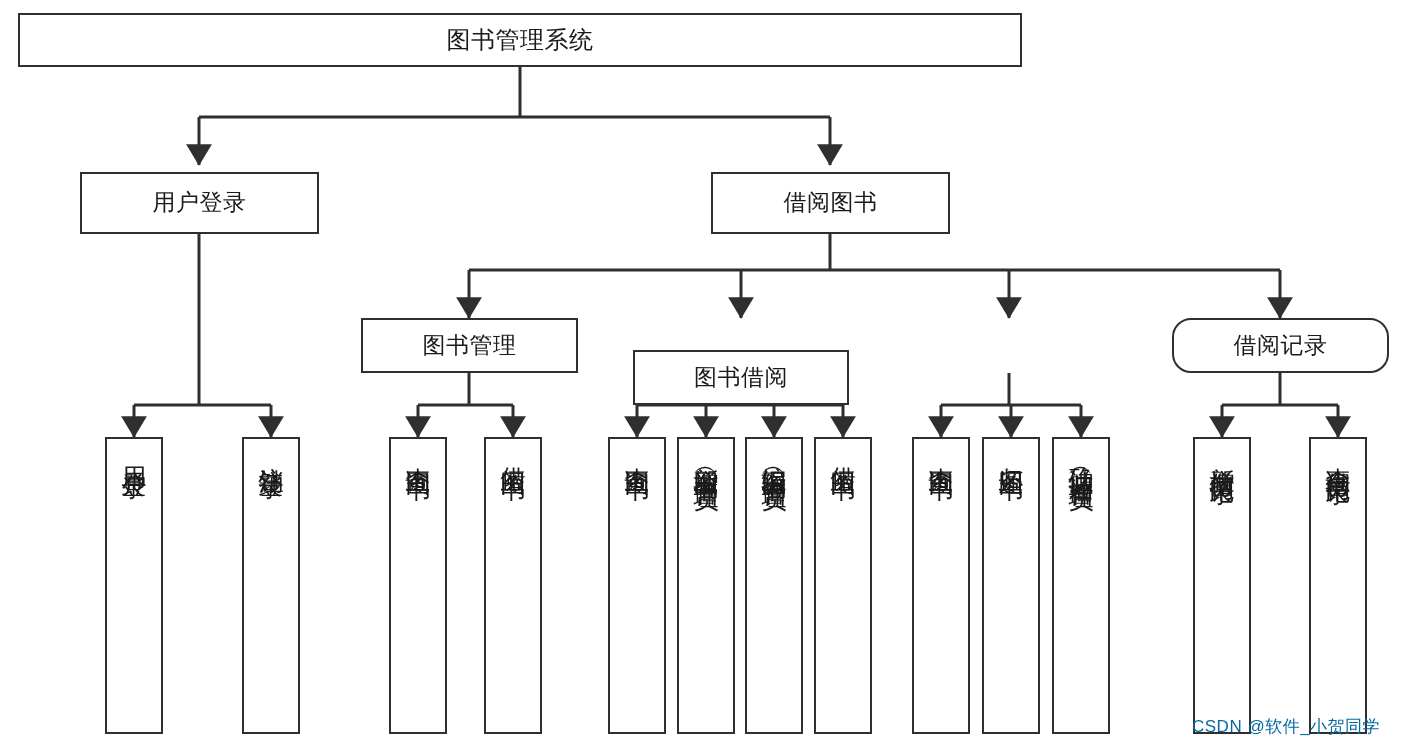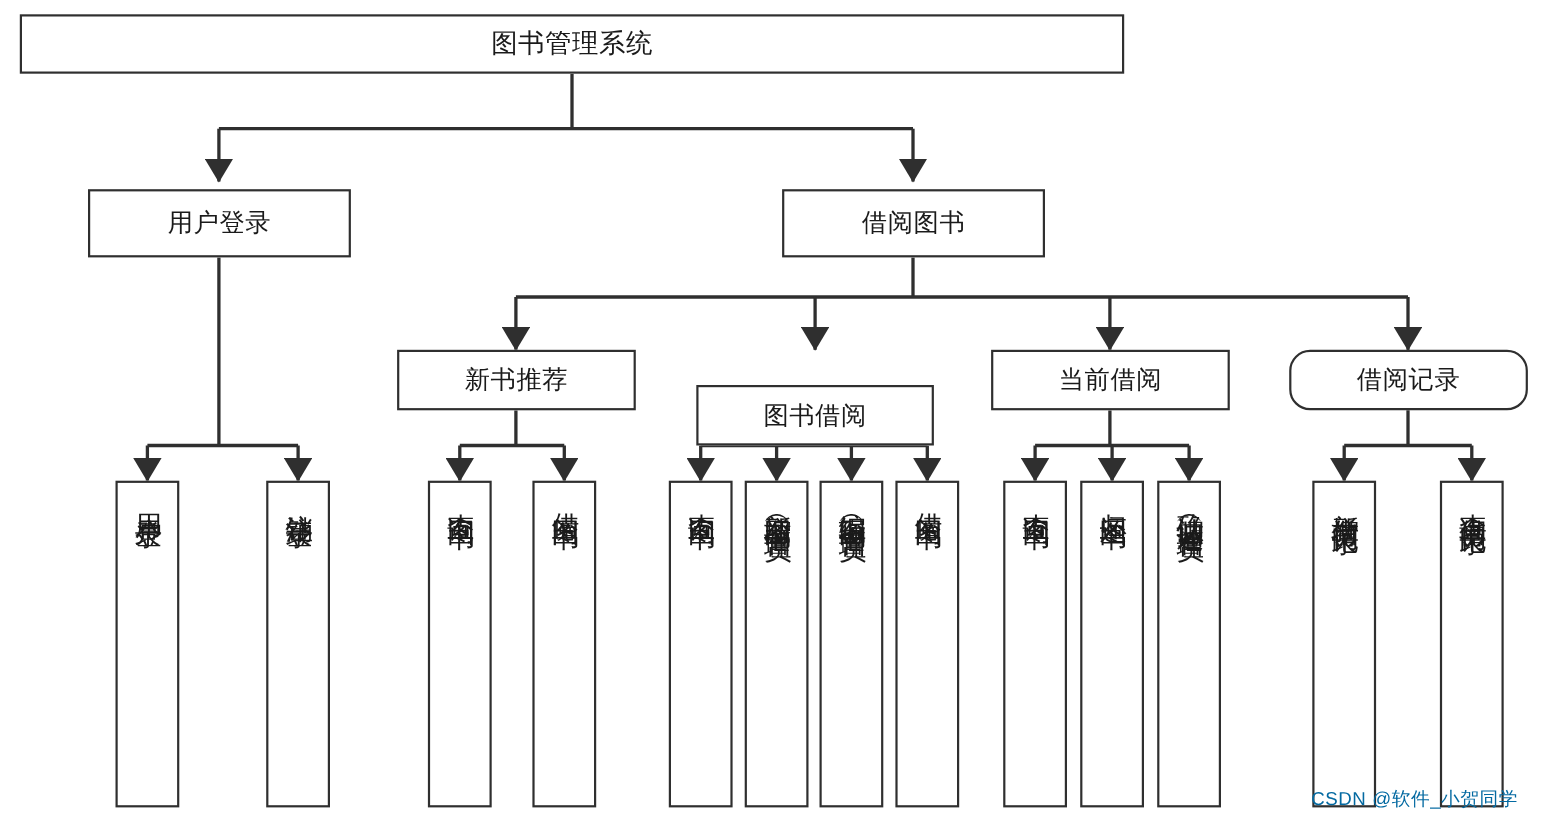--- a/index.html
+++ b/index.html
@@ -138,28 +138,25 @@
   </div>
 
   <div class="node horiz" style="left:80px; top:172px; width:239px; height:62px;">
     <span class="lbl">用户登录</span>
   </div>
   <div class="node horiz" style="left:711px; top:172px; width:239px; height:62px;">
     <span class="lbl">借阅图书</span>
   </div>
 
   <div class="node horiz" style="left:361px; top:318px; width:217px; height:55px;">
-    <span class="lbl">新书推荐</span>
+    <span class="lbl">图书管理</span>
   </div>
   <div class="node horiz" style="left:633px; top:318px; width:216px; height:55px;margin-top:32px;">
     <span class="lbl">图书借阅</span>
   </div>
-  <div class="node horiz" style="left:901px; top:318px; width:217px; height:55px;">
-    <span class="lbl">当前借阅</span>
-  </div>
   <div class="node horiz" style="left:1172px; top:318px; width:217px; height:55px;border-radius:19px;">
     <span class="lbl">借阅记录</span>
   </div>
 
   <div class="node vert center" style="left:105px; top:437px; width:58px; height:297px;">
     <span class="lbl">用户登录</span>
   </div>
   <div class="node vert center" style="left:242px; top:437px; width:58px; height:297px;">
     <span class="lbl">注销登录</span>
   </div>

